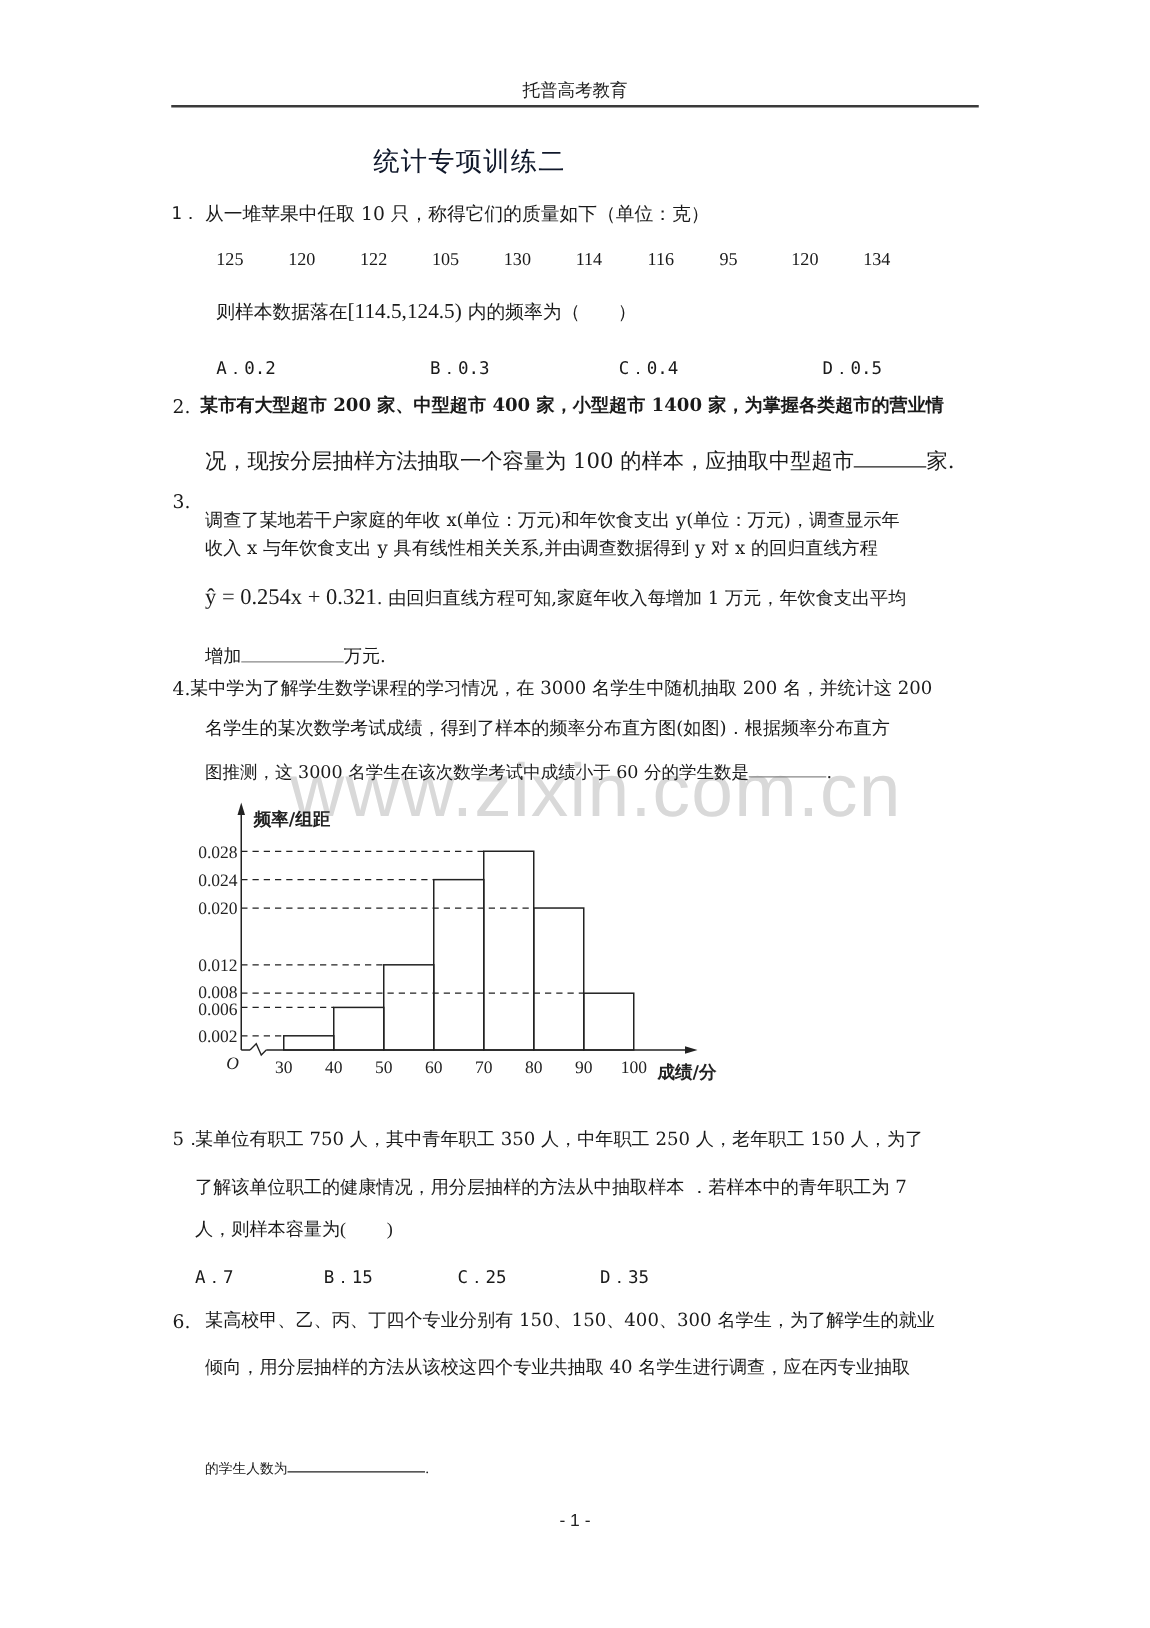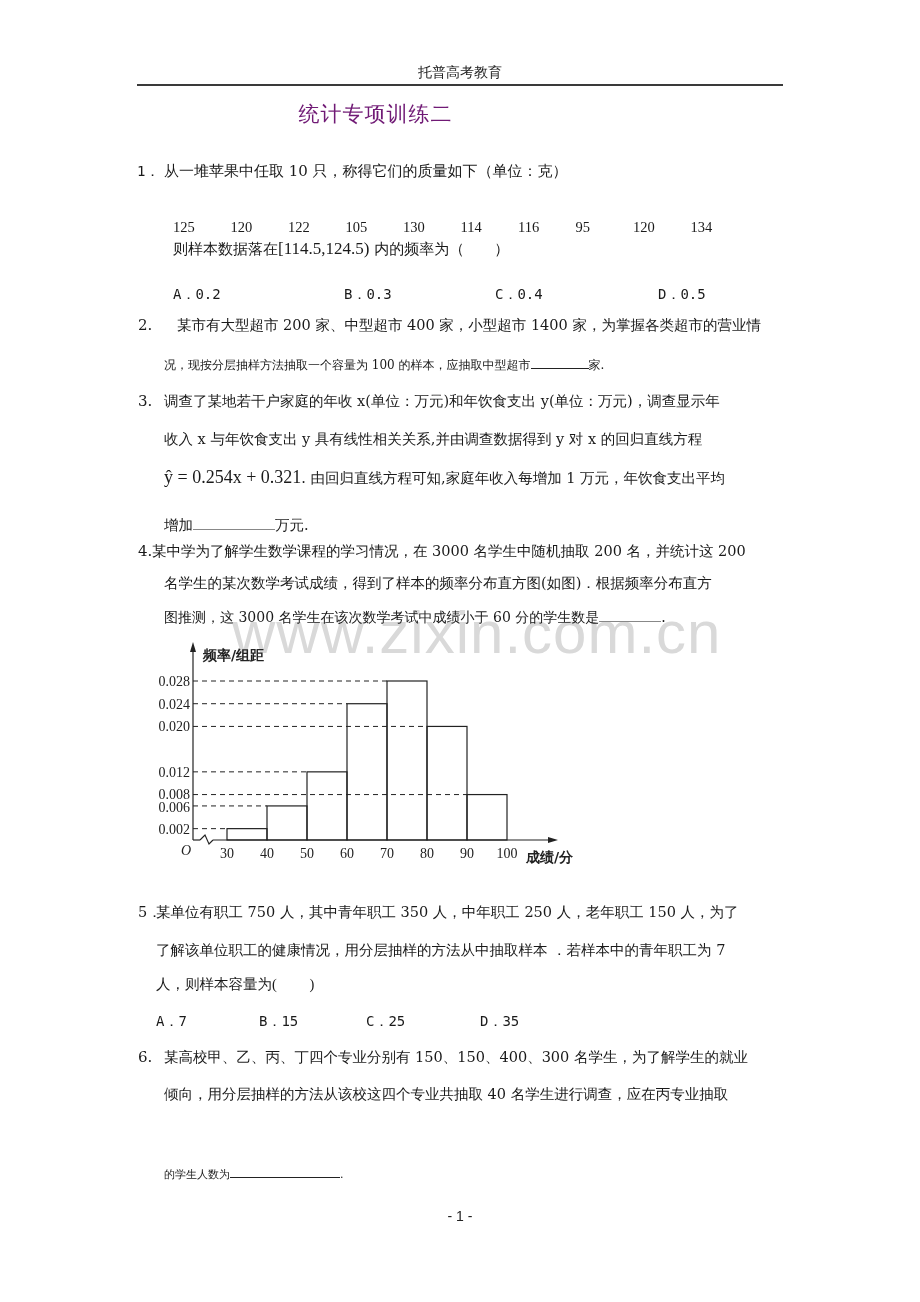--- a/index.html
+++ b/index.html
@@ -1,27 +1,27 @@
 <!DOCTYPE html>
 <html><head>
 <meta charset="utf-8">
 <style>
   html, body { margin:0; padding:0; background:#ffffff; }
   body { width:920px; height:1302px; position:relative; overflow:hidden;
          font-family:"DejaVu Serif", "Liberation Serif", serif; color:#1a1a1a; }
   .abs { position:absolute; white-space:nowrap; }
   .hdr-text { left:0; width:920px; text-align:center; top:64px; font-size:14px; color:#222; }
   .hdr-line { left:137px; width:646px; top:84px; height:2px; background:#3a3a3a; }
-  .title { left:0; width:751px; text-align:center; top:100px; font-size:21px; color:#701a75; letter-spacing:1px; }
+  .title { left:0; width:751px; text-align:center; top:115px; font-size:21px; color:#0f172a; letter-spacing:1px; }
   .q { font-size:15px; line-height:1; }
   .serif-num { font-family:"Liberation Serif", "DejaVu Serif", serif; }
   .mono { font-family:"DejaVu Sans Mono", "Liberation Mono", monospace; font-size:14px; }
   .blank { display:inline-block; border-bottom:1px solid #222; vertical-align:baseline; height:1em; }
   .blank.gray { border-bottom-color:#888; }
-  .data-row span { display:inline-block; width:57.5px; font-size:14.5px;margin-top:19px; }
+  .data-row span { display:inline-block; width:57.5px; font-size:14.5px; }
   .watermark { left:232px; top:598px; font-family:"Liberation Sans", "DejaVu Sans", sans-serif;
                font-size:60px; color:#d9d9d9; letter-spacing:1px; z-index:0; }
   .opt { position:absolute; font-size:14px; }
   svg text { font-family:"Liberation Serif", "DejaVu Serif", serif; }
   .pagenum { left:0; width:920px; text-align:center; top:1208px; font-size:14px;
              font-family:"Liberation Sans", "DejaVu Sans", sans-serif; color:#222; }
 </style>
 </head>
 <body>
 
@@ -41,29 +41,29 @@
     <span>则样本数据落在</span><span class="serif-num" style="font-size:17px;">[114.5,124.5)</span><span> 内的频率为（　　）</span>
   </div>
   <div class="opt mono" style="left:173px; top:286px;">A．0.2</div>
   <div class="opt mono" style="left:344px; top:286px;">B．0.3</div>
   <div class="opt mono" style="left:495px; top:286px;">C．0.4</div>
   <div class="opt mono" style="left:658px; top:286px;">D．0.5</div>
 </div>
 
 <div>
   <div class="abs q" style="left:138px; top:318px;">2.</div>
-  <div class="abs q" style="left:177px; top:318px; font-size:14.5px;">某市有大型超市 200 家、中型超市 400 家，小型超市 1400 家，为掌握各类超市的营业情</div>
-  <div class="abs q" style="left:164px; top:356px; font-size:12px;">
+  <div class="abs q" style="left:160px; top:318px; font-size:14.5px;font-weight:bold;">某市有大型超市 200 家、中型超市 400 家，小型超市 1400 家，为掌握各类超市的营业情</div>
+  <div class="abs q" style="left:164px; top:356px; font-size:17px;">
     <span>况，现按分层抽样方法抽取一个容量为 100 的样本，应抽取中型超市</span><span class="blank" style="width:58px;"></span><span>家.</span>
   </div>
 </div>
 
 <div>
   <div class="abs q" style="left:138px; top:394px;">3.</div>
-  <div class="abs q" style="left:164px; top:394px; font-size:14.5px;">调查了某地若干户家庭的年收 x(单位：万元)和年饮食支出 y(单位：万元)，调查显示年</div>
+  <div class="abs q" style="left:164px; top:410px; font-size:14.5px;">调查了某地若干户家庭的年收 x(单位：万元)和年饮食支出 y(单位：万元)，调查显示年</div>
   <div class="abs q" style="left:164px; top:432px; font-size:14.5px;">收入 x 与年饮食支出 y 具有线性相关关系,并由调查数据得到 y 对 x 的回归直线方程</div>
   <div class="abs q" style="left:164px; top:468px; font-size:14.5px;text-align:right;">
     <span class="serif-num" style="font-size:18px; font-style:normal;">ŷ = 0.254x + 0.321</span><span>. 由回归直线方程可知,家庭年收入每增加  1 万元，年饮食支出平均</span>
   </div>
   <div class="abs q" style="left:164px; top:514px; font-size:14.5px;">
     <span>增加</span><span class="blank gray" style="width:82px;"></span><span>万元.</span>
   </div>
 </div>
 
 <div>

